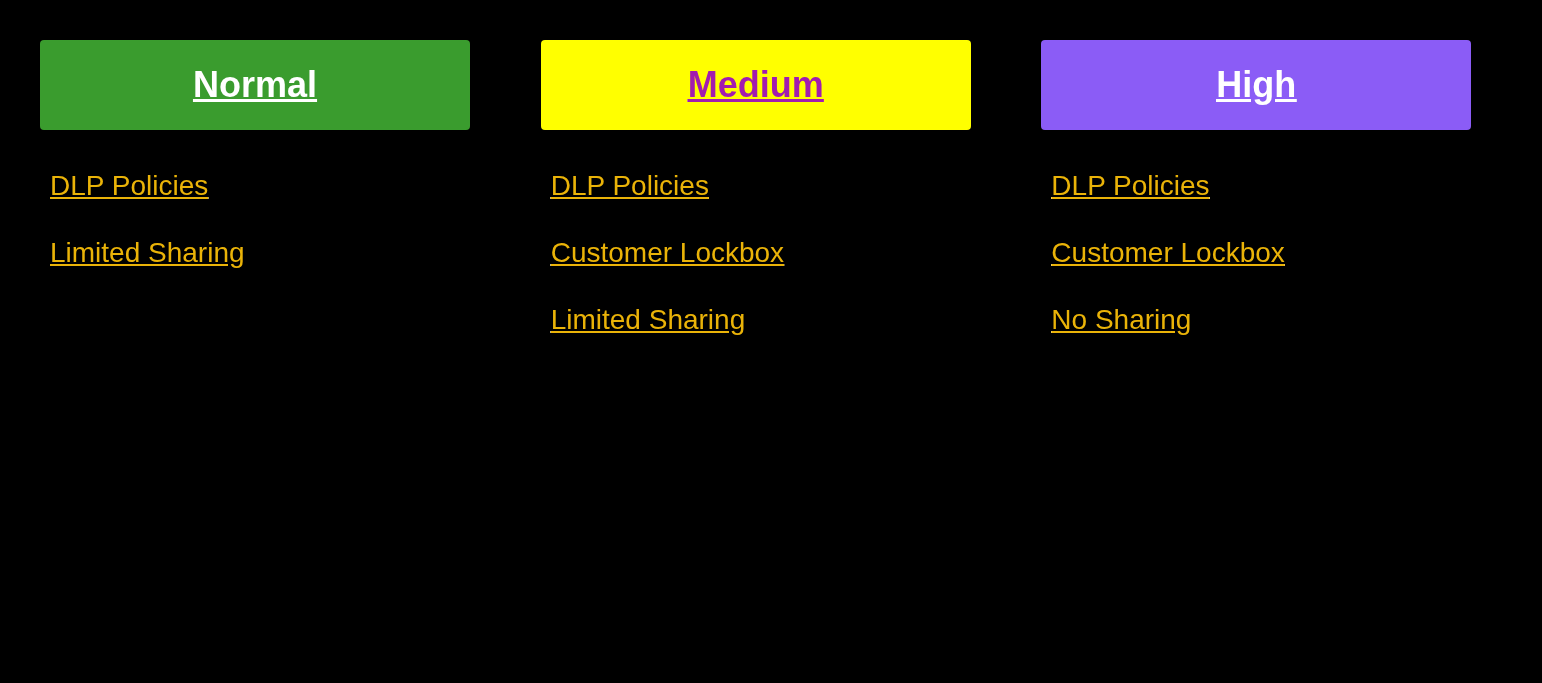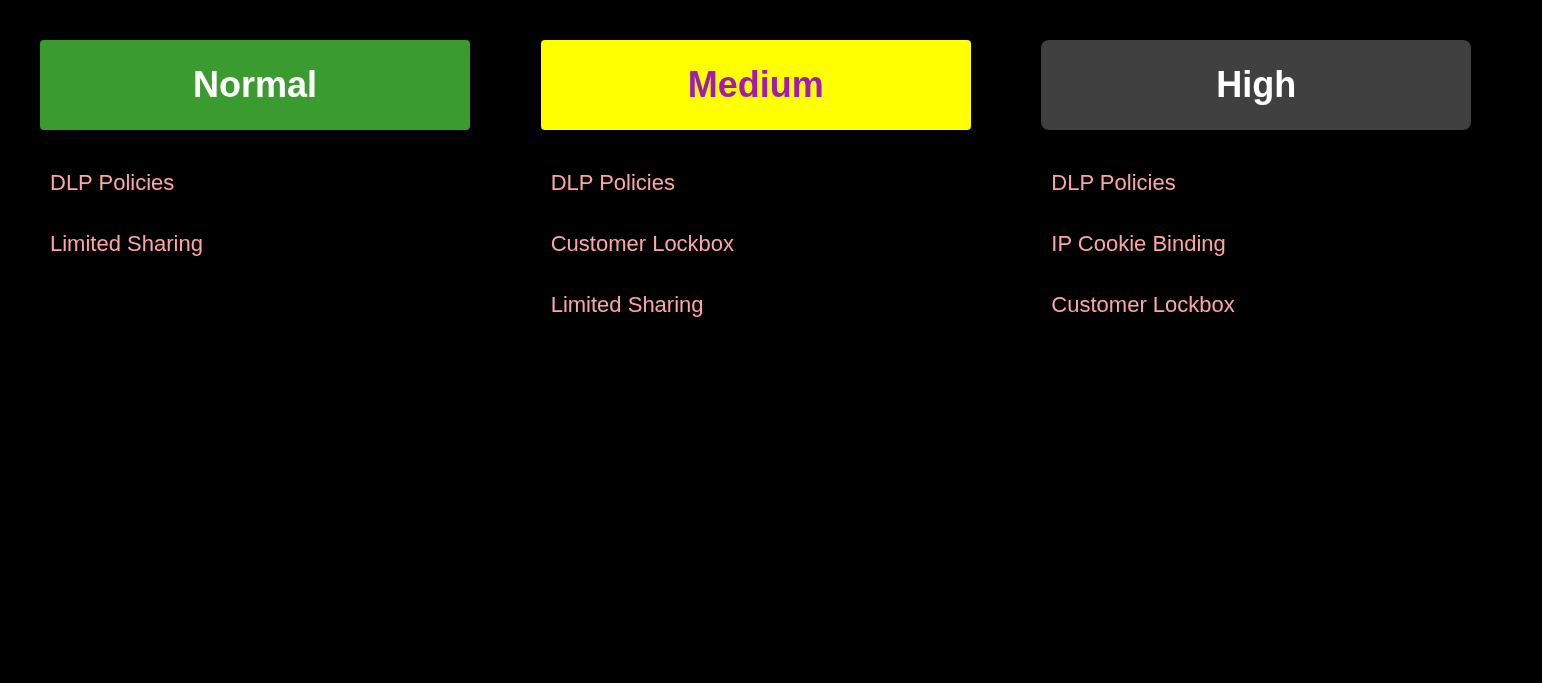--- a/index.html
+++ b/index.html
@@ -1,18 +1,19 @@
 <!DOCTYPE html>
 <html><head>
   <meta charset="utf-8">
   <style>
     * {
       margin: 0;
       padding: 0;
       box-sizing: border-box;
+      text-decoration: underline;
     }
 
     body {
       background-color: #000000;
       color: #ffffff;
       font-family: Arial, sans-serif;
       width: 1542px;
       height: 683px;
       overflow: hidden;
     }
@@ -51,28 +52,27 @@
       background-color: #3a9c2e;
       color: #ffffff;
     }
 
     .badge-medium {
       background-color: #ffff00;
       color: #a21caf;
     }
 
     .badge-high {
-      background-color: #404040;
+      background-color: #8b5cf6;
       color: #ffffff;
-      border-radius: 8px;
     }
 
     .policy-item {
-      font-size: 22px;
-      color: #fca5a5;
+      font-size: 28px;
+      color: #eab308;
       margin-bottom: 35px;
       padding-left: 10px;
     }
   </style>
 </head>
 <body>
 
 <div class="main-container">
 
 <div class="column">
@@ -88,16 +88,16 @@
       </div>
       <div class="policy-item">DLP Policies</div>
       <div class="policy-item">Customer Lockbox</div>
       <div class="policy-item">Limited Sharing</div>
     </div>
     <div class="column">
       <div class="column-badge badge-high">
         <span class="badge-label">High</span>
       </div>
       <div class="policy-item">DLP Policies</div>
-      <div class="policy-item">IP Cookie Binding</div>
       <div class="policy-item">Customer Lockbox</div>
+      <div class="policy-item">No Sharing</div>
     </div>
   </div>
 
 </body></html>

